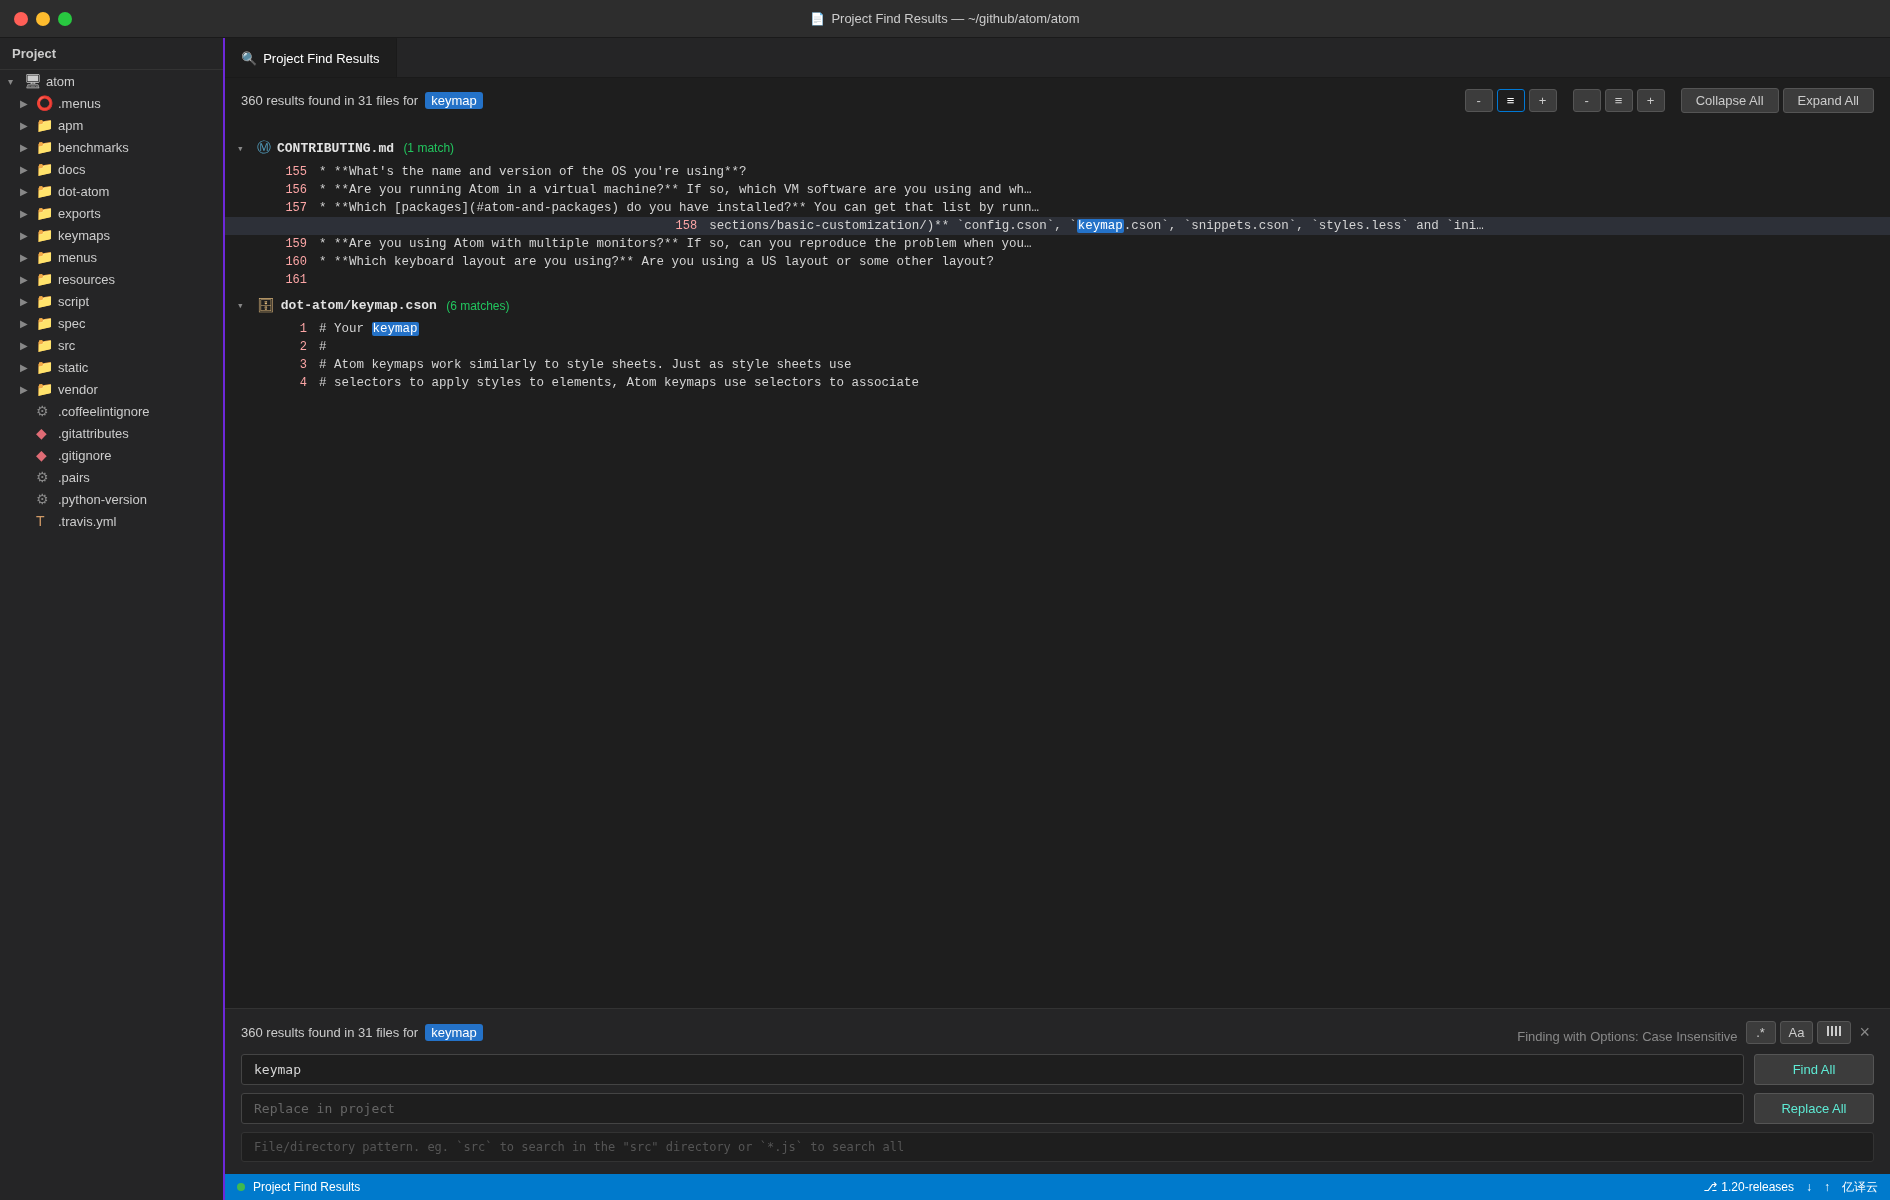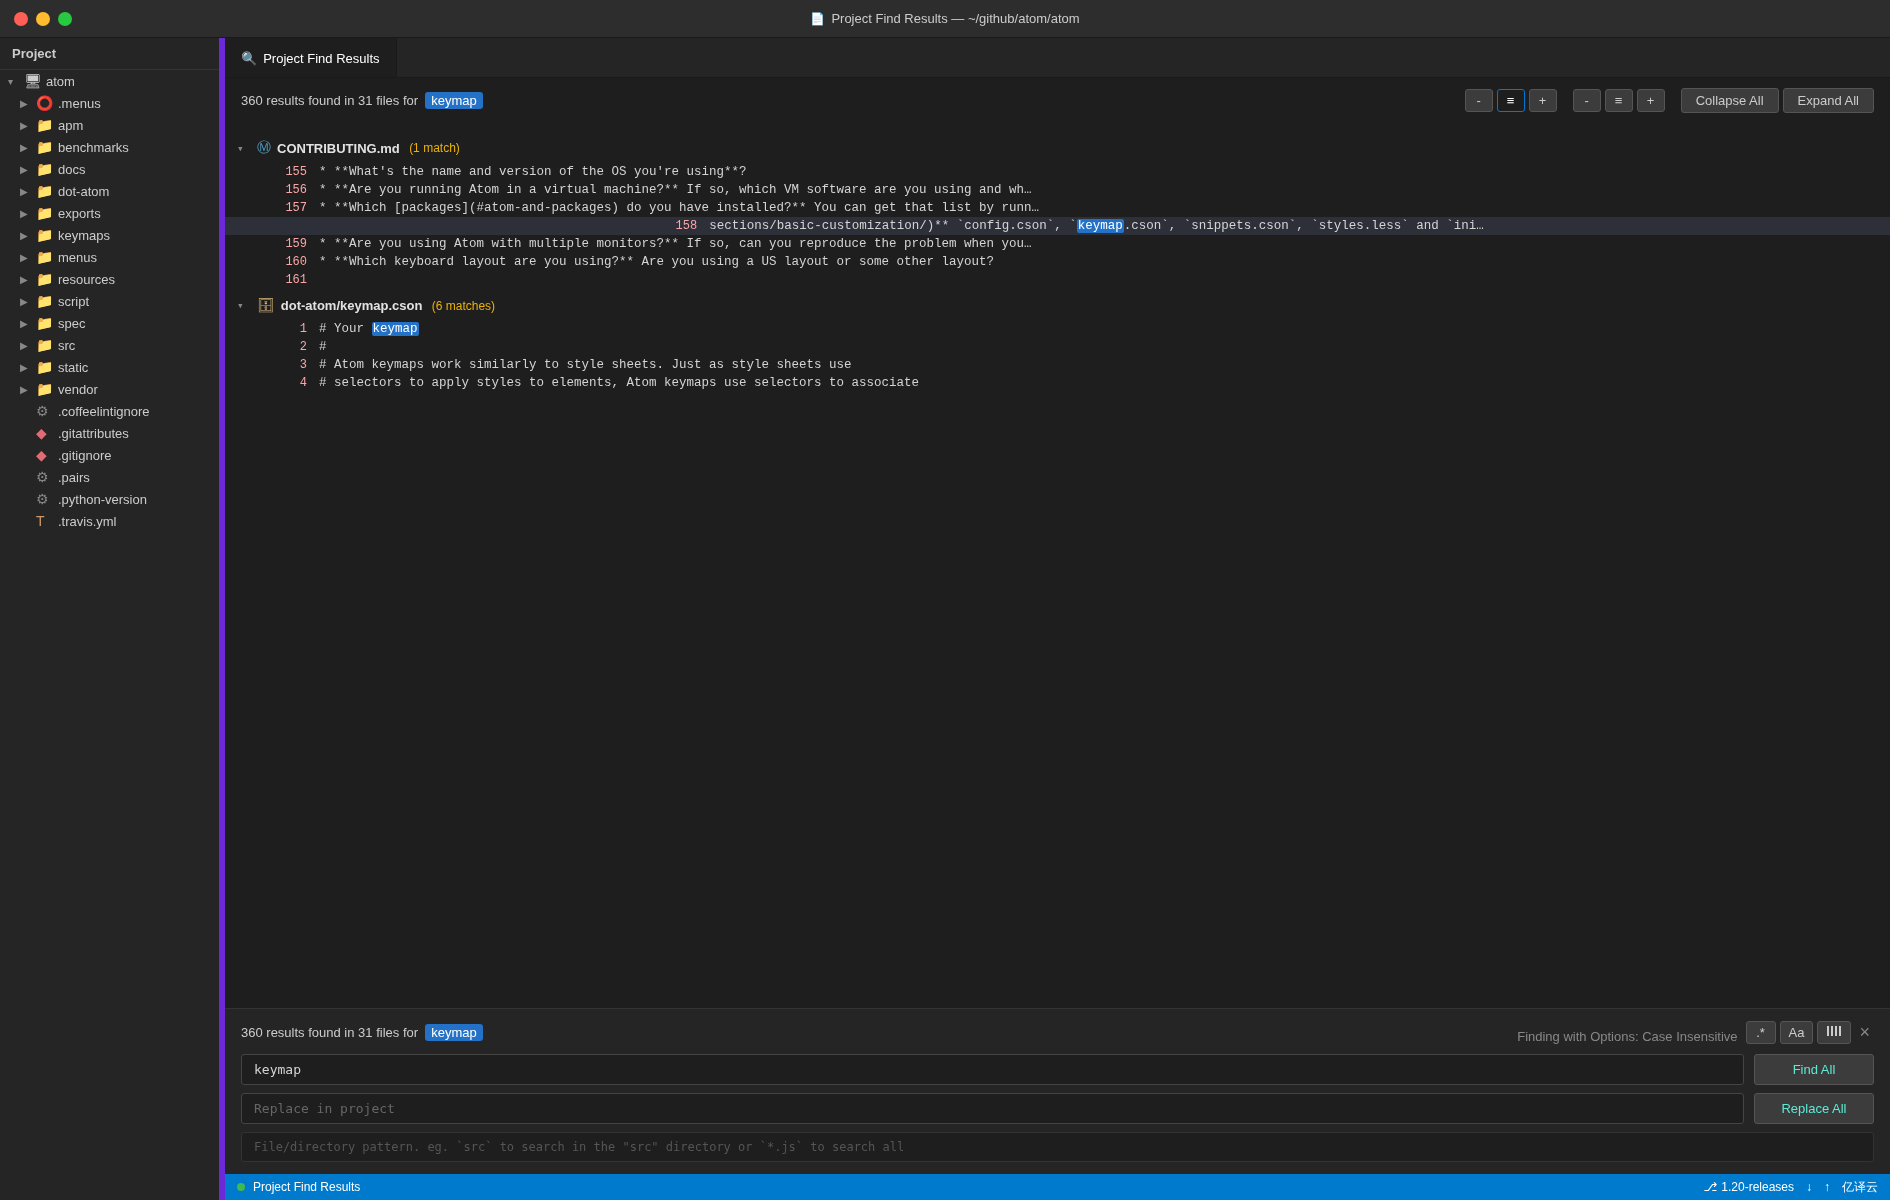--- a/index.html
+++ b/index.html
@@ -57,21 +57,21 @@
     .main-layout {
       display: flex;
       flex: 1;
       overflow: hidden;
     }
 
     
     .sidebar {
       width: 225px;
       background: #252526;
-      border-right: 6px solid #6d28d9;
+      border-right: 2px solid #6d28d9;
       display: flex;
       flex-direction: column;
       overflow: hidden;
       flex-shrink: 0;
     }
     .sidebar-header {
       padding: 8px 12px;
       font-size: 13px;
       font-weight: 600;
       color: #cccccc;
@@ -225,25 +225,25 @@
       gap: 6px;
     }
     .file-chevron { color: #888; font-size: 11px; width: 14px; }
     .file-type-icon { font-size: 14px; }
     .file-type-icon.md { color: #519aba; }
     .file-type-icon.cson { color: #dcb67a; }
     .file-name {
       font-size: 13px;
       font-weight: 600;
       color: #e2e2e2;
-      font-family: Liberation Sans, sans-serif;
+      font-family: Liberation Mono, monospace;
     }
     .match-count {
       font-size: 12px;
-      color: #eab308;
+      color: #22c55e;
       font-family: -apple-system, BlinkMacSystemFont, sans-serif;
     }
 
     
     .result-line {
       display: flex;
       align-items: baseline;
       padding: 2px 16px 2px 42px;
       cursor: pointer;
       white-space: pre;

